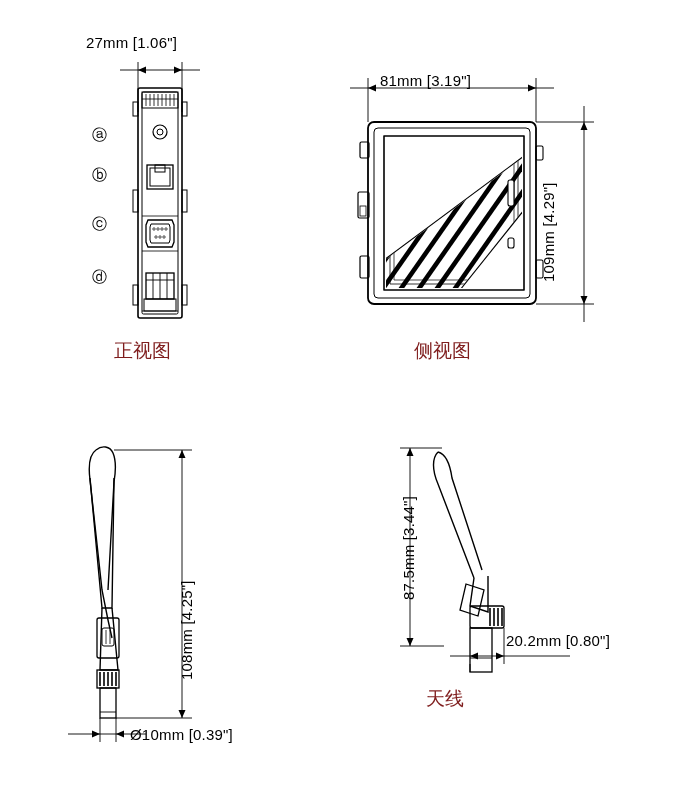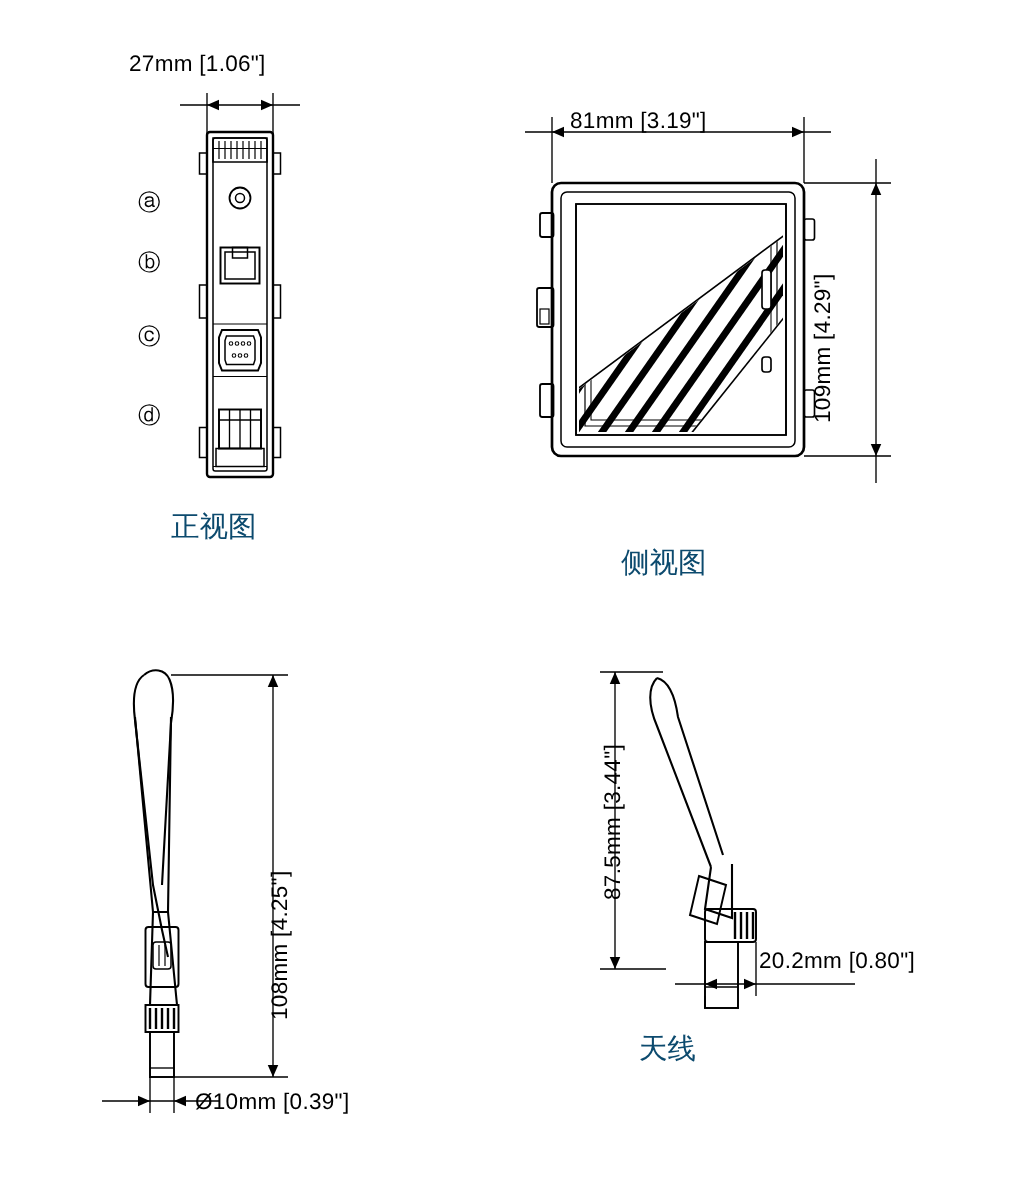--- a/index.html
+++ b/index.html
@@ -25,21 +25,21 @@
     white-space: nowrap;
     color: #000;
   }
   .dim-text.vert {
     transform: rotate(-90deg);
     transform-origin: left top;
   }
   .caption {
     font-size: 19px;
     white-space: nowrap;
-    color: #0c4a6e;
+    color: #7f1d1d;
   }
   .callout {
     font-size: 15px;
     white-space: nowrap;
   }
   svg { display: block; }
   .ln { stroke: #000; fill: none; }
 </style>
 </head>
 <body>
@@ -205,21 +205,21 @@
         <rect x="168" y="120" width="6" height="26" rx="2" fill="#ffffff"></rect>
         <rect x="168" y="178" width="6" height="10" rx="2" fill="#ffffff"></rect>
       </g>
     </svg>
   </div>
 
   <div class="abs dim-text" style="left:380px; top:72px;">81mm [3.19"]</div>
 
   <div class="abs dim-text vert" style="left:540px; top:282px;">109mm [4.29"]</div>
 
-  <div class="abs caption" style="left:414px; top:338px;margin-top:24px;">侧视图</div>
+  <div class="abs caption" style="left:414px; top:338px;">侧视图</div>
 
   <div class="abs" style="left:50px; top:420px; width:280px; height:350px;">
     <svg width="280" height="350" viewBox="0 0 280 350">
       <g class="ln" stroke-width="1.4">
 
         <path d="M46,30 C40,34 38,44 40,60 L52,170 L58,200 L62,218" stroke-width="1.4"></path>
         <path d="M62,30 C68,34 70,44 68,60 L62,170 L58,200 L56,218" stroke-width="0"></path>
         <path d="M46,30 C52,25 60,26 63,33 C66,40 66,50 64,62 L58,170" stroke-width="1.4"></path>
 
         <path d="M40,58 L52,188 L62,188 L64,58" stroke-width="1.4"></path>

